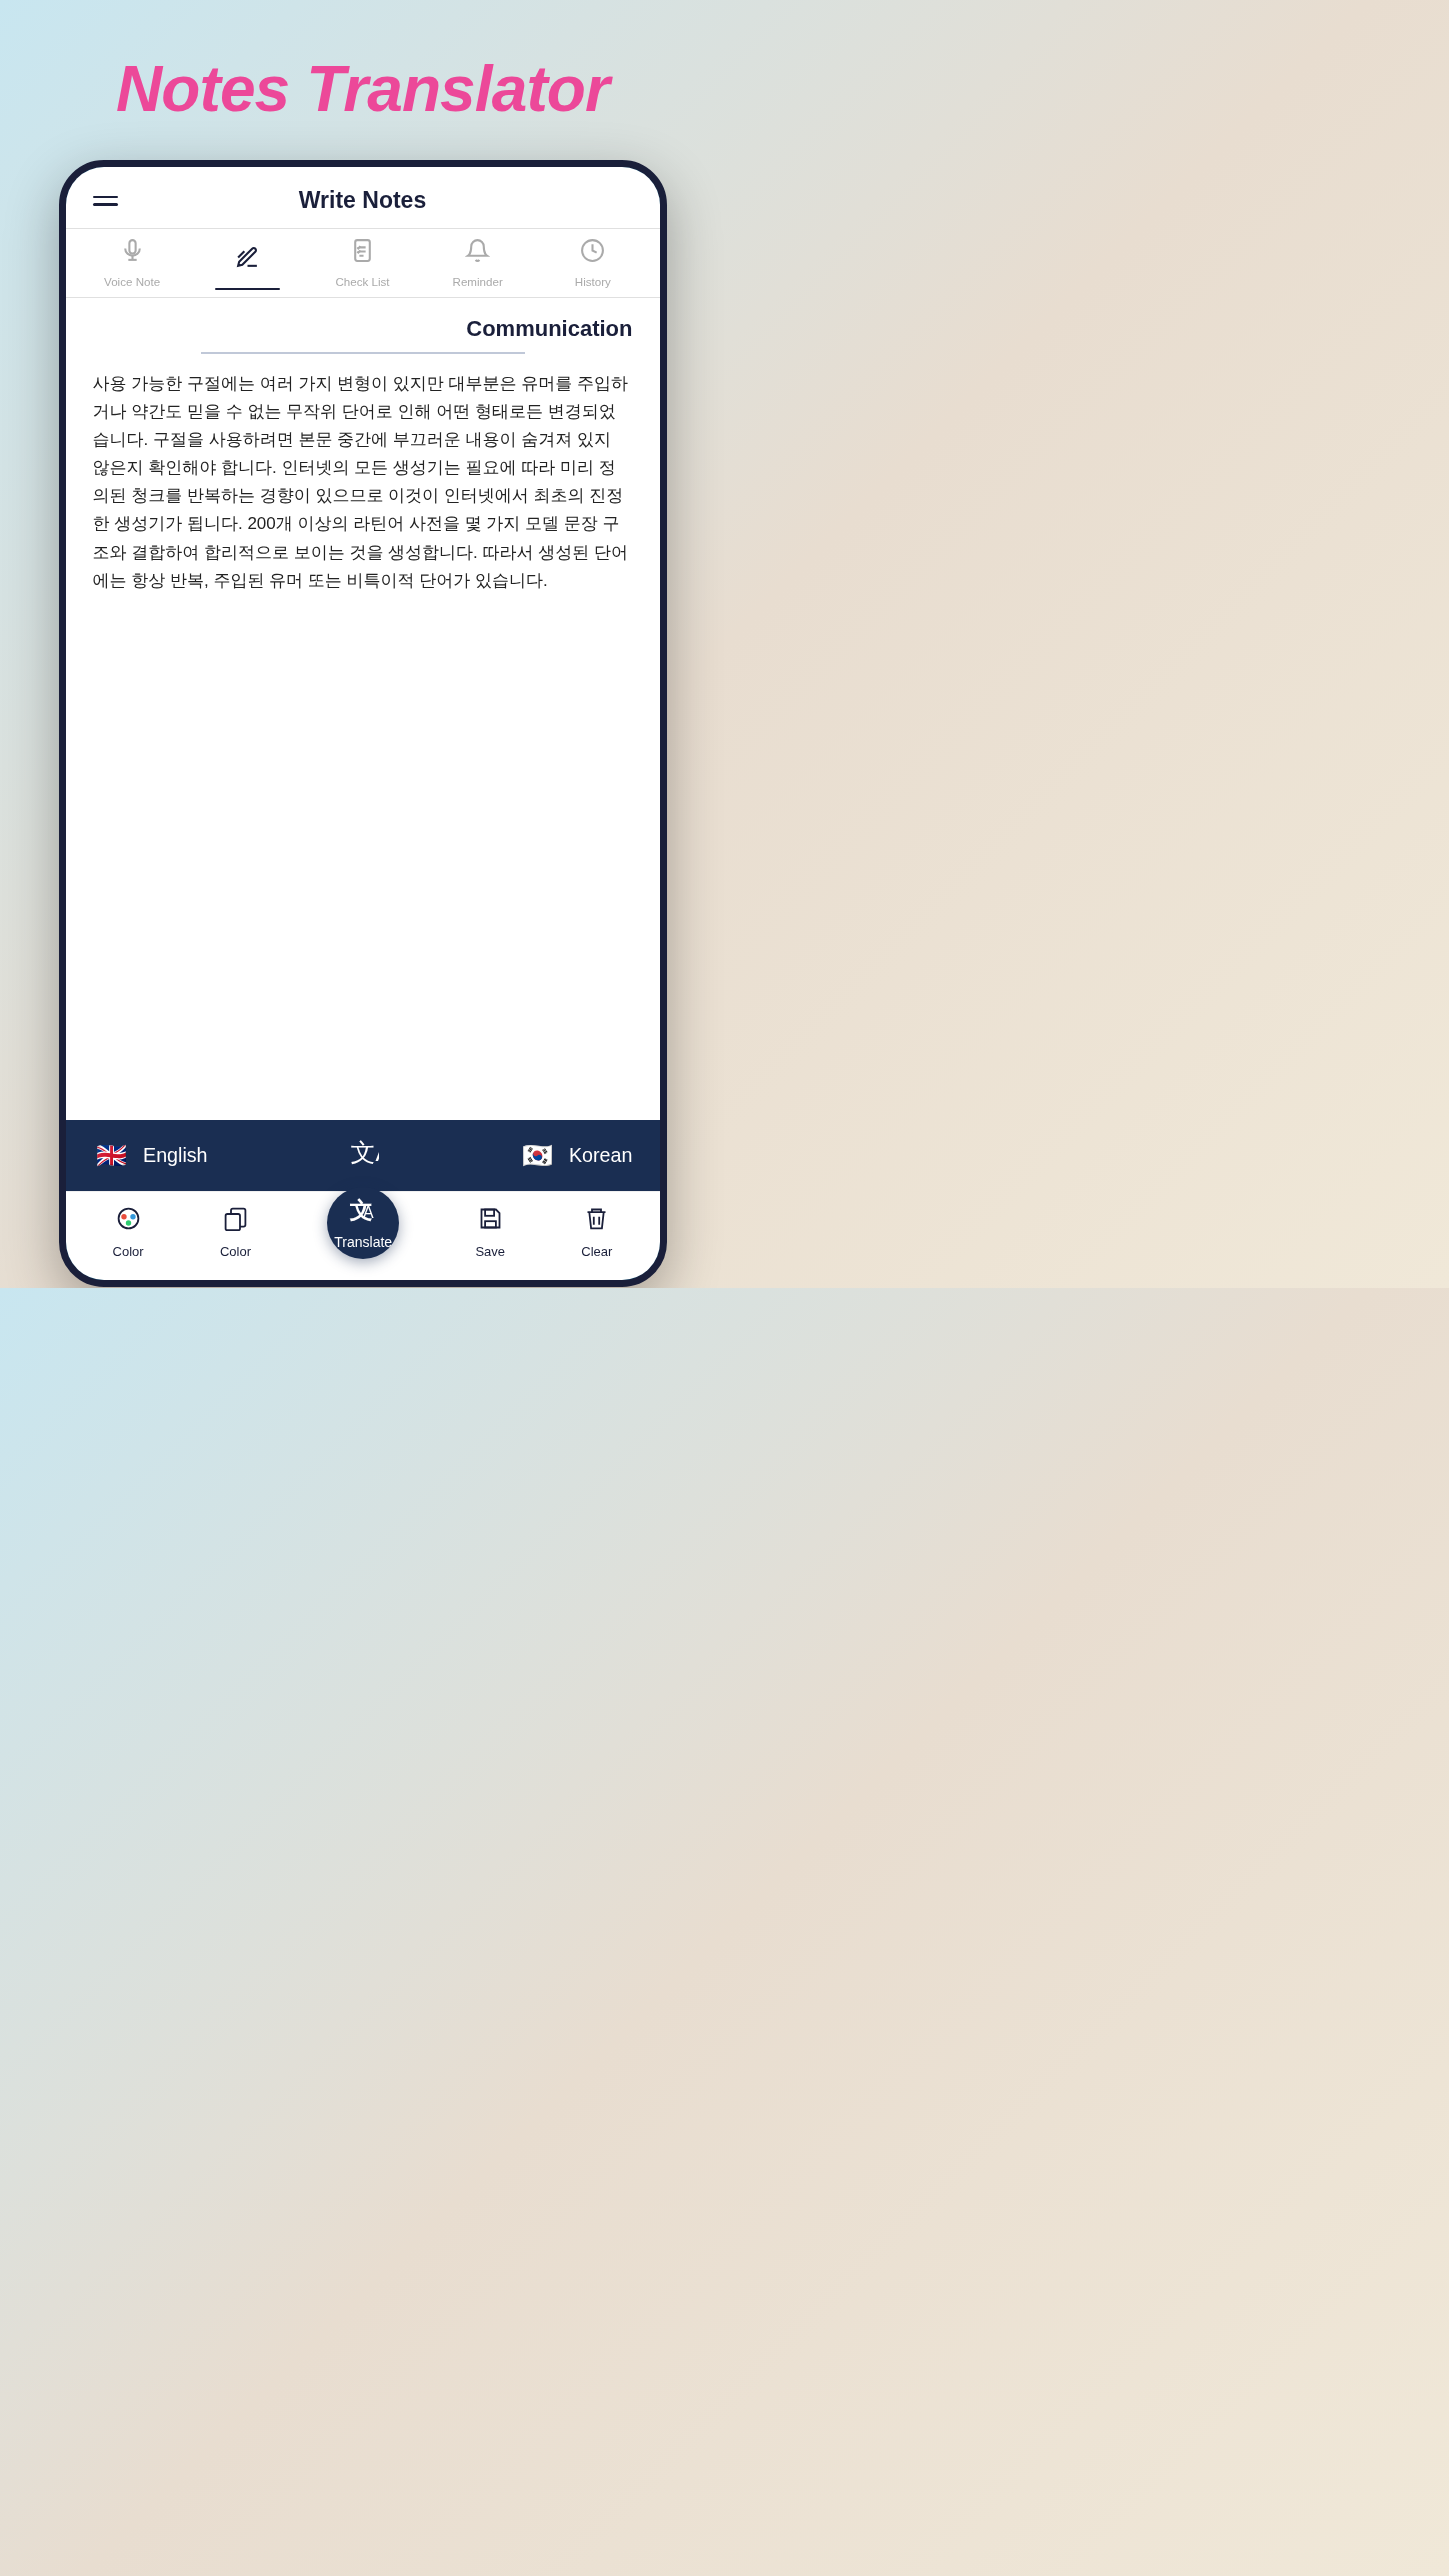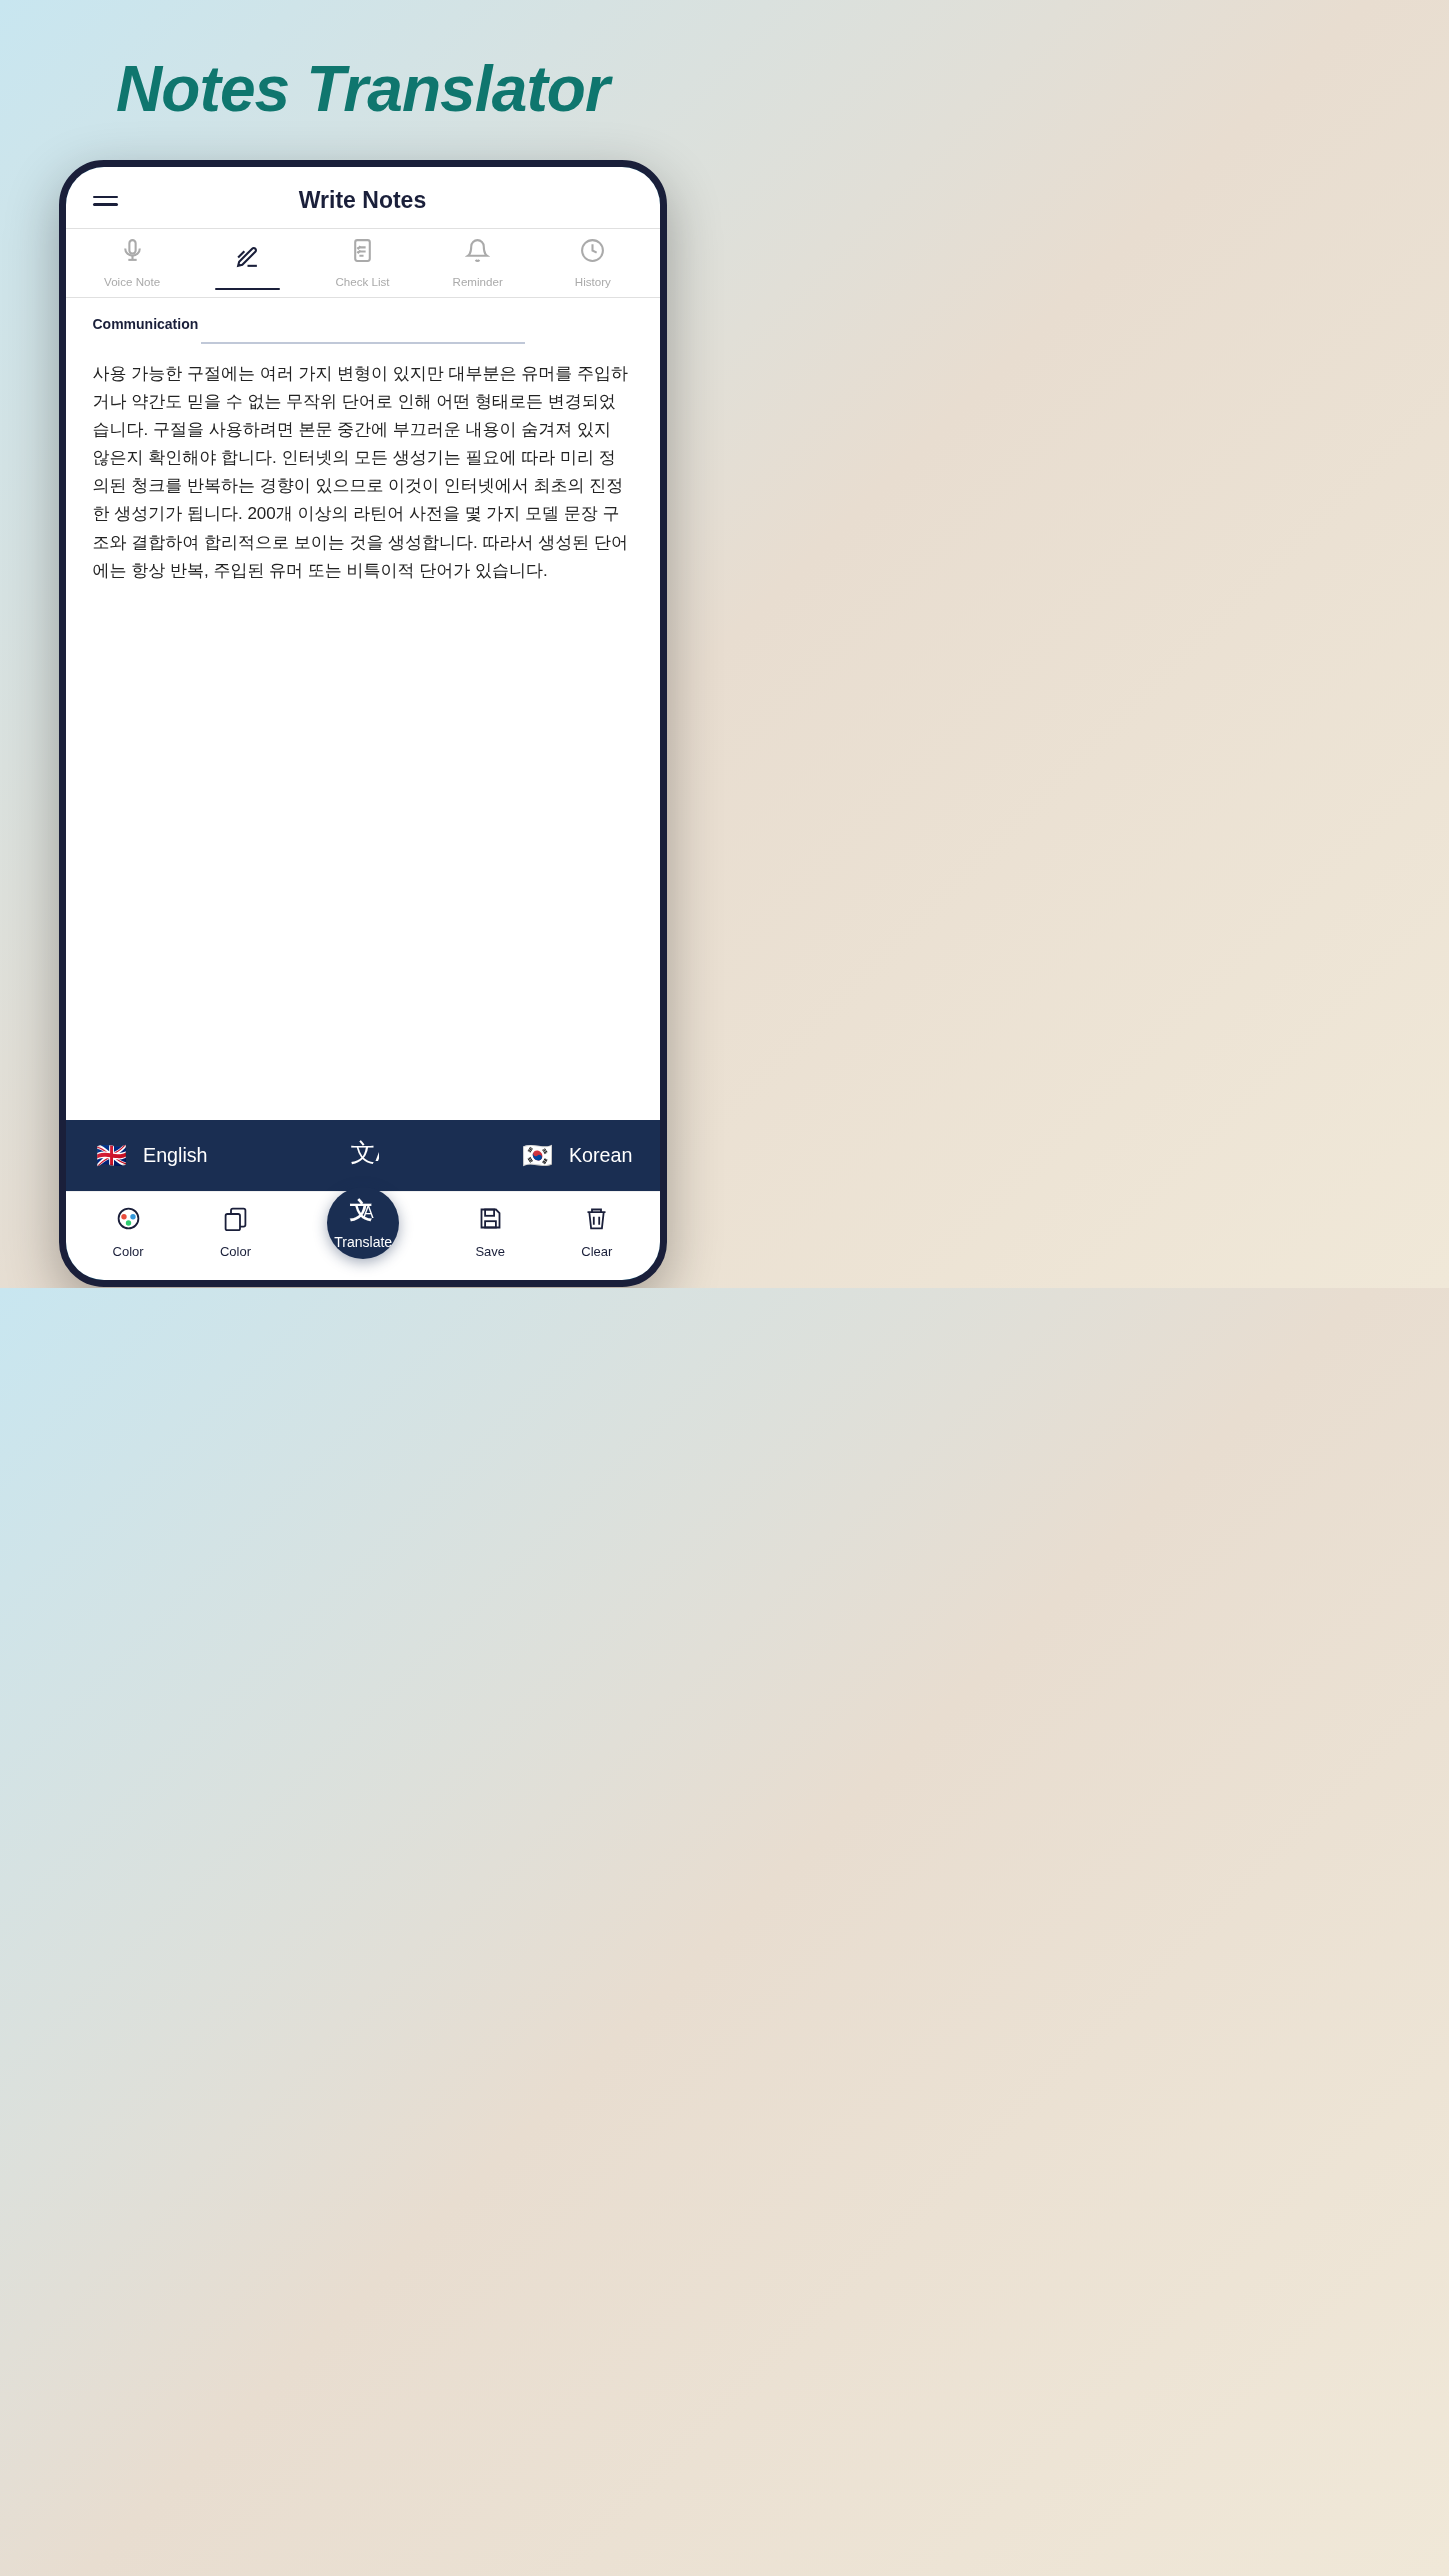--- a/index.html
+++ b/index.html
@@ -13,21 +13,21 @@
       flex-direction: column;
       align-items: center;
       overflow: hidden;
       position: relative;
     }
 
     .page-title {
       font-size: 64px;
       font-weight: 900;
       font-style: italic;
-      color: #0f766e;
+      color: #ec4899;
       text-align: center;
       margin-top: 54px;
       margin-bottom: 36px;
       line-height: 1.1;
       letter-spacing: -0.9px;
     }
 
     .phone-container {
       width: 608px;
       height: 1127px;
@@ -128,24 +128,24 @@
 
     
     .content-area {
       flex: 1;
       overflow: hidden;
       padding: 18px 27px;
       background: #fff;
     }
 
     .note-title {
-      font-size: 14px;
+      font-size: 22px;
       font-weight: 700;
       color: #1a1f3a;
-      text-align: left;
+      text-align: right;
       margin-bottom: 10.7px;
     }
 
     .title-divider {
       width: 60%;
       margin: 0 auto 16px;
       height: 1.8px;
       background: #c0c8d8;
     }
 

